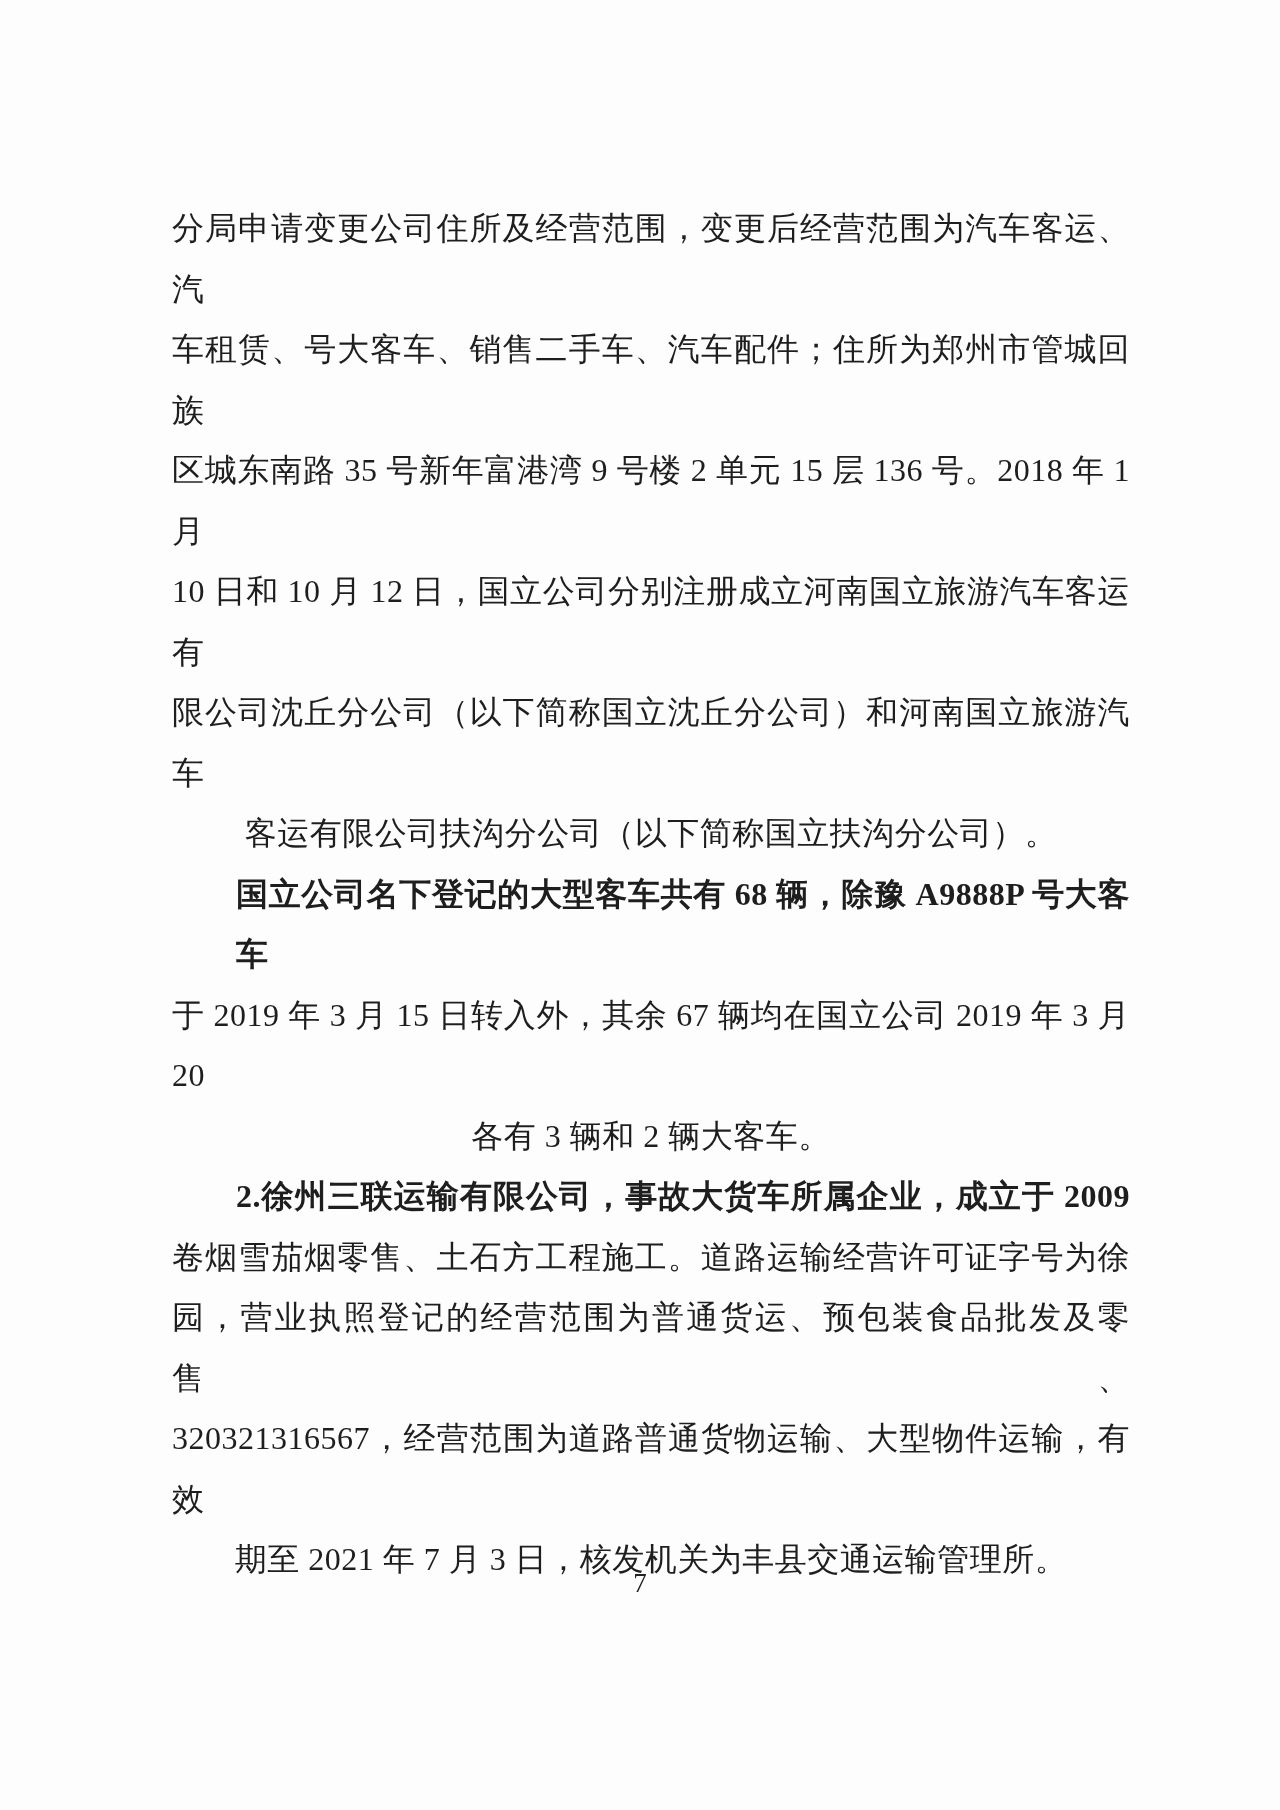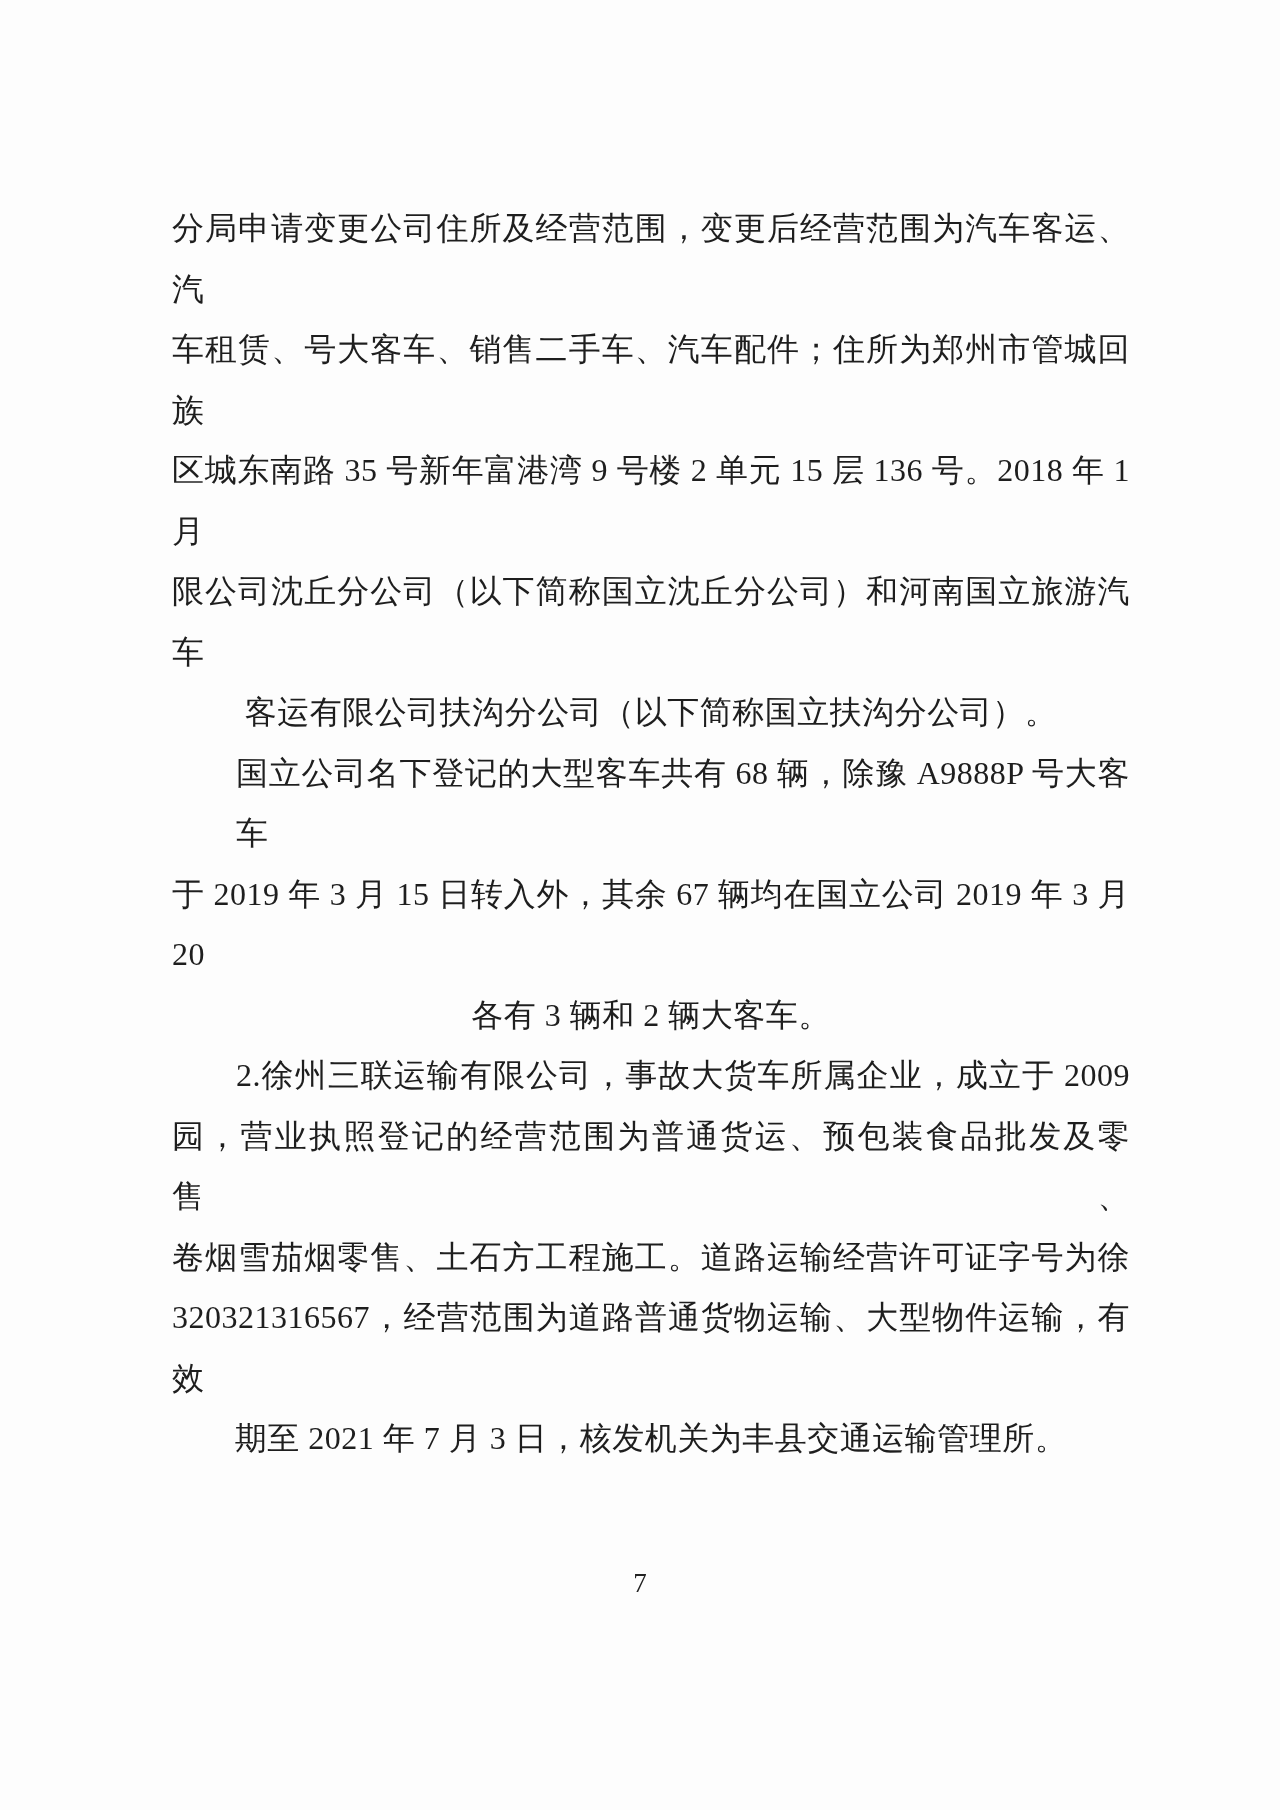--- a/index.html
+++ b/index.html
@@ -39,45 +39,47 @@
     letter-spacing: 0.5px;
   }
   .text-line.justify {
     white-space: normal;
     text-align: justify;
     text-align-last: justify;
   }
   .text-line.indent {
     padding-left: 64px;
     width: 894px;
+    font-weight: bold;
   }
   .page-footer {
     position: absolute;
     left: 0;
     top: 1566px;
     width: 1280px;
     text-align: center;
     color: #222222;
     font-size: 27px;
     line-height: 34px;
   }
 </style>
 </head>
 <body>
 
 <div class="page">
   <div class="text-block">
       <div class="text-line justify">分局申请变更公司住所及经营范围，变更后经营范围为汽车客运、汽</div>
       <div class="text-line justify">车租赁、号大客车、销售二手车、汽车配件；住所为郑州市管城回族</div>
       <div class="text-line justify">区城东南路 35 号新年富港湾 9 号楼 2 单元 15 层 136 号。2018 年 1 月</div>
+      <div class="text-line justify">10 日和 10 月 12 日，国立公司分别注册成立河南国立旅游汽车客运有</div>
       <div class="text-line justify">限公司沈丘分公司（以下简称国立沈丘分公司）和河南国立旅游汽车</div>
       <div class="text-line">客运有限公司扶沟分公司（以下简称国立扶沟分公司）。</div>
       <div class="text-line indent justify">国立公司名下登记的大型客车共有 68 辆，除豫 A9888P 号大客车</div>
       <div class="text-line justify">于 2019 年 3 月 15 日转入外，其余 67 辆均在国立公司 2019 年 3 月 20</div>
       <div class="text-line">各有 3 辆和 2 辆大客车。</div>
       <div class="text-line indent justify">2.徐州三联运输有限公司，事故大货车所属企业，成立于 2009</div>
+      <div class="text-line justify">卷烟雪茄烟零售、土石方工程施工。道路运输经营许可证字号为徐</div>
       <div class="text-line justify">园，营业执照登记的经营范围为普通货运、预包装食品批发及零售、</div>
-      <div class="text-line justify">卷烟雪茄烟零售、土石方工程施工。道路运输经营许可证字号为徐</div>
       <div class="text-line justify">320321316567，经营范围为道路普通货物运输、大型物件运输，有效</div>
       <div class="text-line">期至 2021 年 7 月 3 日，核发机关为丰县交通运输管理所。</div>
     </div>
   <div class="page-footer">7</div>
 </div>
 
 </body></html>

